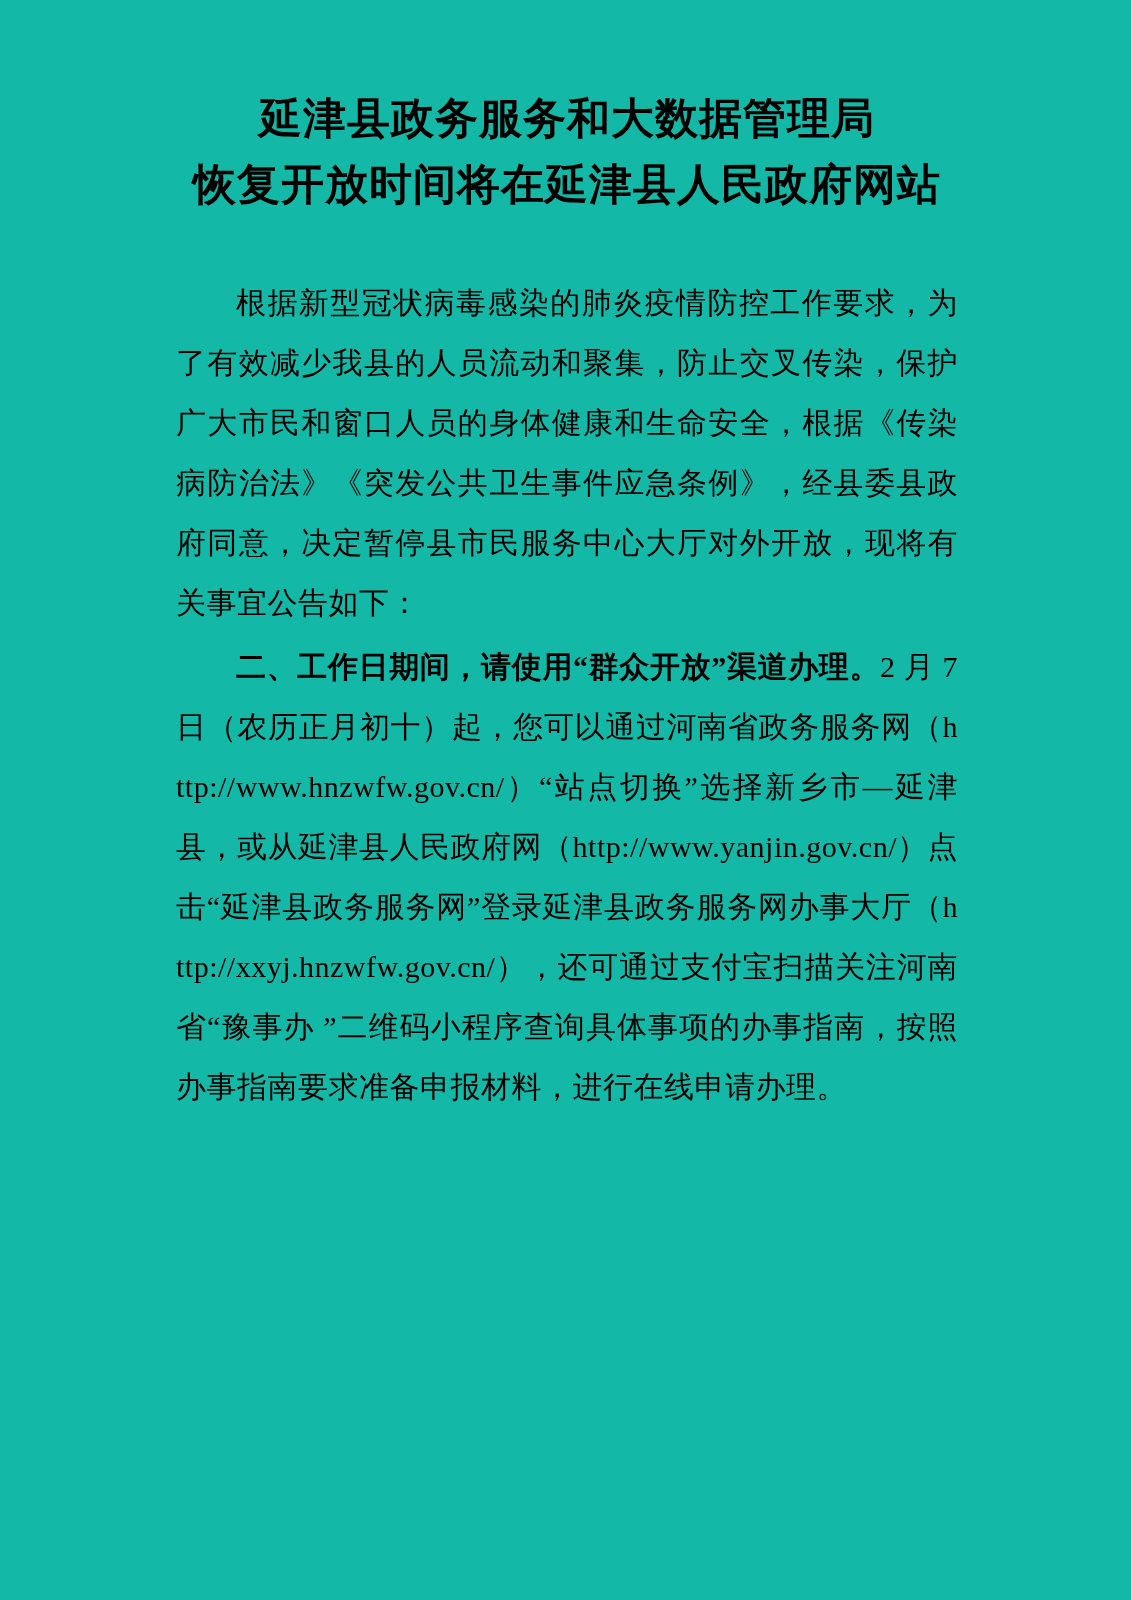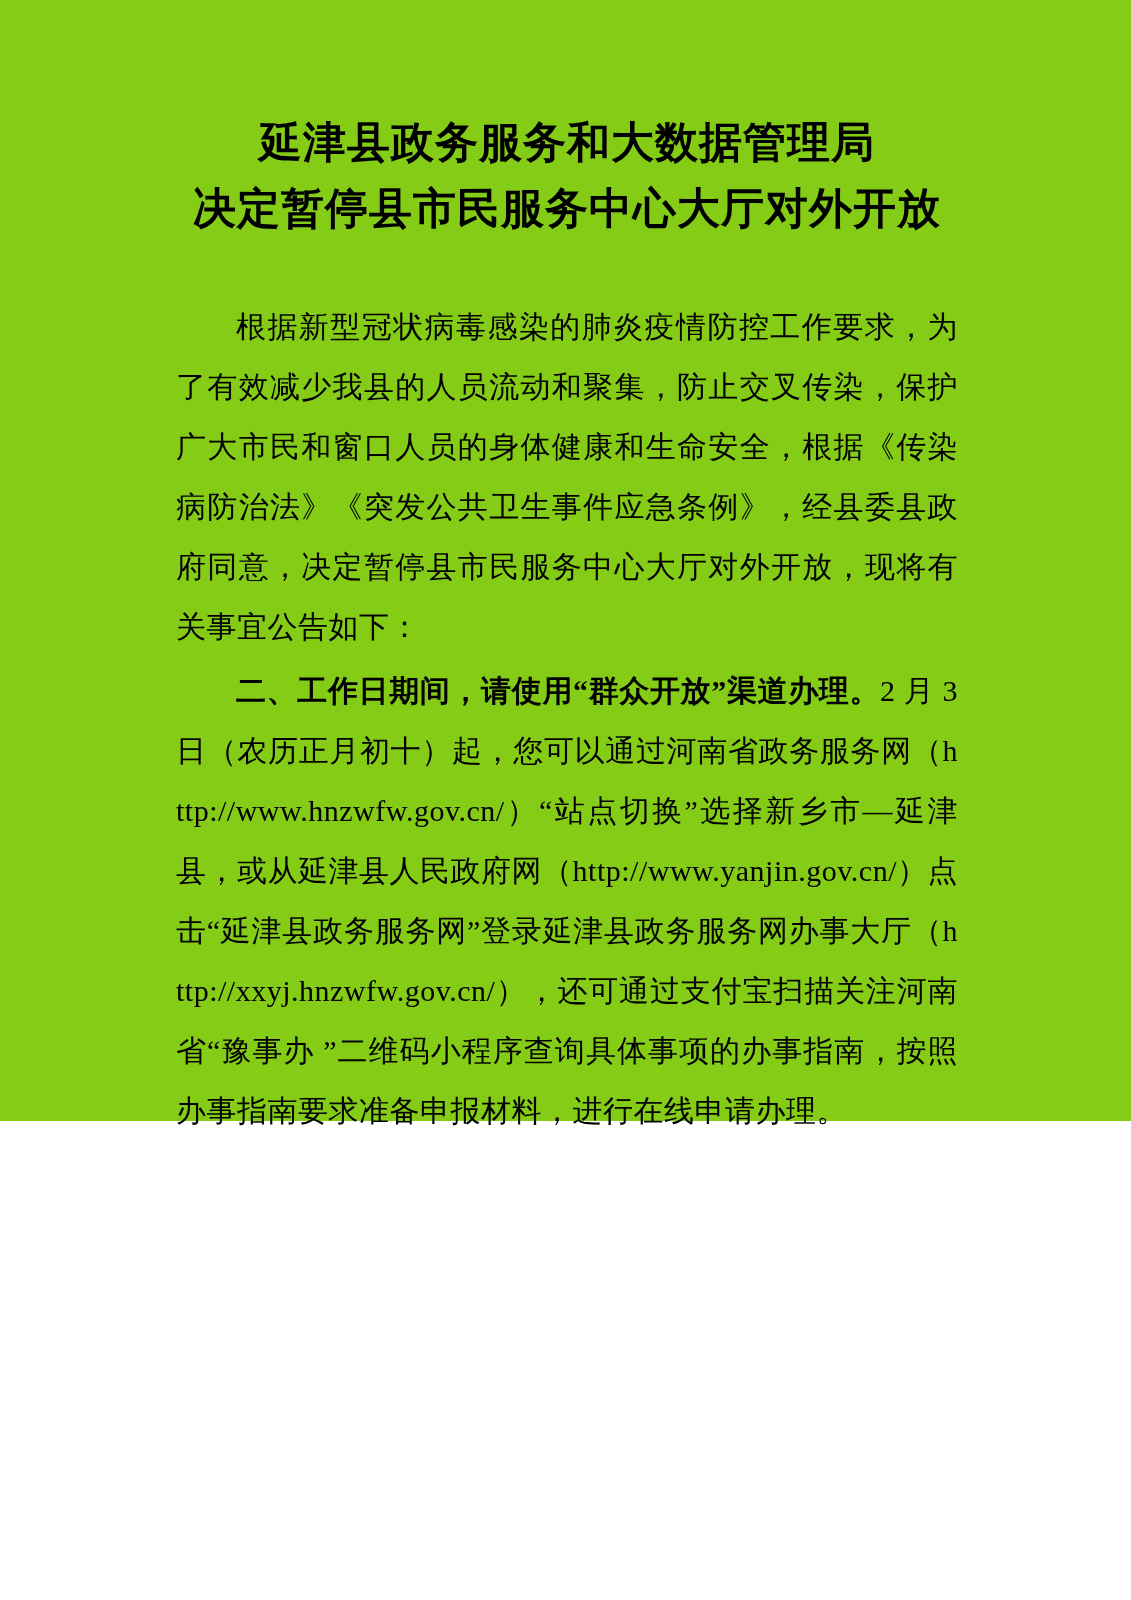--- a/index.html
+++ b/index.html
@@ -10,23 +10,23 @@
     width: 1131px;
     height: 1600px;
     background: #ffffff;
     color: #000000;
     font-family: "Liberation Serif", "DejaVu Serif", serif;
     overflow: hidden;
   }
   .page {
     box-sizing: border-box;
     width: 1131px;
-    height: 1121px;
-    padding: 110px 169px 0 172px;
-    background: #84cc16;
+    height: 1600px;
+    padding: 86px 169px 0 172px;
+    background: #14b8a6;
   }
   .doc-title {
     text-align: center;
     font-weight: bold;
     font-size: 43px;
     line-height: 66px;
     letter-spacing: 1px;
   }
   .title-line {
     white-space: nowrap;
@@ -46,21 +46,21 @@
   .seg-bold {
     font-weight: bold;
   }
 </style>
 </head>
 <body style="color: rgb(0, 0, 0); background: rgb(255, 255, 255);">
 
 <div class="page">
   <header class="doc-title">
     <div class="title-line">延津县政务服务和大数据管理局</div>
-    <div class="title-line">决定暂停县市民服务中心大厅对外开放</div>
+    <div class="title-line">恢复开放时间将在延津县人民政府网站</div>
   </header>
 
   <main class="doc-body" id="doc-body">
 
   <p><span class="seg">根据新型冠状病毒感染的肺炎疫情防控工作要求，为了有效减少我县的人员流动和聚集，防止交叉传染，保护广大市民和窗口人员的身体健康和生命安全，根据《传染病防治法》《突发公共卫生事件应急条例》，经县委县政府同意，决定暂停县市民服务中心大厅对外开放，现将有关事宜公告如下：</span></p>
-      <p><span class="seg seg-bold">二、工作日期间，请使用“群众开放”渠道办理。</span><span class="seg">2 月 3 日（农历正月初十）起，您可以通过河南省政务服务网（http://www.hnzwfw.gov.cn/）“站点切换”选择新乡市—延津县，或从延津县人民政府网（http://www.yanjin.gov.cn/）点击“延津县政务服务网”登录延津县政务服务网办事大厅（http://xxyj.hnzwfw.gov.cn/），还可通过支付宝扫描关注河南省“豫事办 ”二维码小程序查询具体事项的办事指南，按照办事指南要求准备申报材料，进行在线申请办理。</span></p>
+      <p><span class="seg seg-bold">二、工作日期间，请使用“群众开放”渠道办理。</span><span class="seg">2 月 7 日（农历正月初十）起，您可以通过河南省政务服务网（http://www.hnzwfw.gov.cn/）“站点切换”选择新乡市—延津县，或从延津县人民政府网（http://www.yanjin.gov.cn/）点击“延津县政务服务网”登录延津县政务服务网办事大厅（http://xxyj.hnzwfw.gov.cn/），还可通过支付宝扫描关注河南省“豫事办 ”二维码小程序查询具体事项的办事指南，按照办事指南要求准备申报材料，进行在线申请办理。</span></p>
     </main>
 </div>
 
 </body></html>

